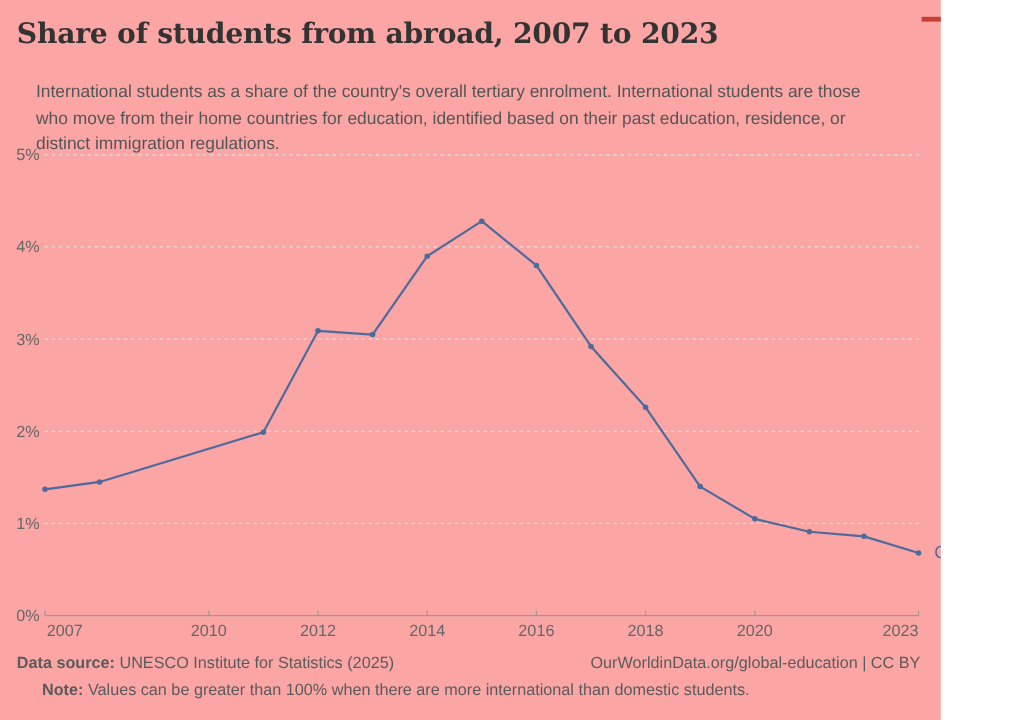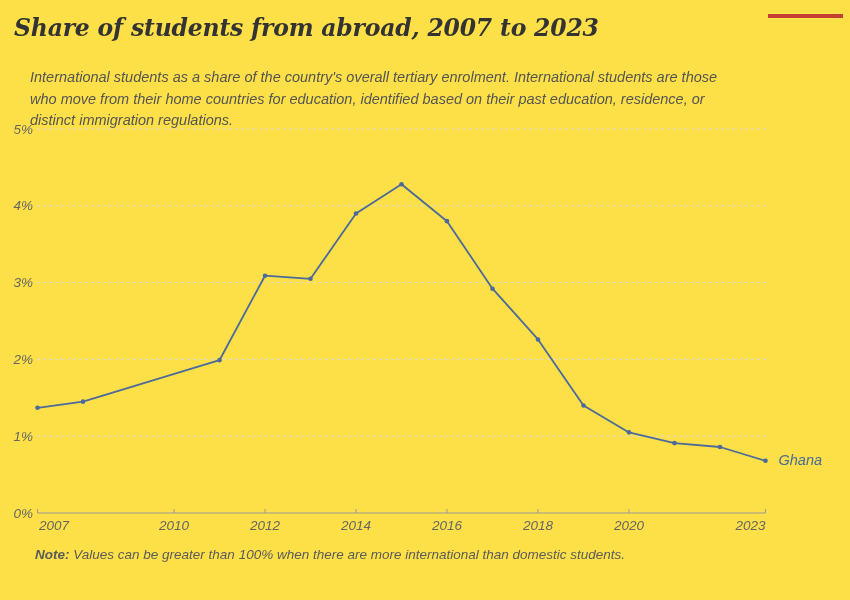--- a/index.html
+++ b/index.html
@@ -1,17 +1,17 @@
 <!DOCTYPE html>
 <html><head>
 <meta charset="utf-8">
 <style>
   html,body{margin:0;padding:0;background:#ffffff;}
-  .canvas{position:relative;width:850px;height:600px;background:#fde047;overflow:hidden;
-          font-family:"Liberation Sans", sans-serif;font-style:italic;}
+  .canvas{position:relative;width:784px;height:600px;background:#fca5a5;overflow:hidden;
+          font-family:"Liberation Sans", sans-serif;}
   .title{position:absolute;left:14px;top:14px;margin:0;width:740px;
          font-family:"DejaVu Serif","Liberation Serif",serif;
          font-size:23.5px;font-weight:700;color:#333;letter-spacing:-0.2px;}
   .subtitle{position:absolute;left:14px;top:51px;margin:16px;max-width:716px;
             font-size:14.5px;line-height:21.5px;color:#555;}
   .logo{position:absolute;left:768px;top:14px;width:75px;height:39px;cursor:pointer;}
   .logo-box{width:75px;height:35px;display:flex;flex-direction:column;align-items:center;
             justify-content:center;color:#fff;font-weight:700;font-size:12.5px;line-height:15px;}
   .logo-bar{width:75px;height:4px;}
   svg{position:absolute;left:0;top:0;}
@@ -77,19 +77,26 @@
       <circle cx="538" cy="339.432" r="2.3" fill="#4c6a9c"></circle>
       <circle cx="583.5" cy="405.48" r="2.3" fill="#4c6a9c"></circle>
       <circle cx="629" cy="432.36" r="2.3" fill="#4c6a9c"></circle>
       <circle cx="674.5" cy="443.11199999999997" r="2.3" fill="#4c6a9c"></circle>
       <circle cx="720" cy="446.952" r="2.3" fill="#4c6a9c"></circle>
       <circle cx="765.5" cy="460.776" r="2.3" fill="#4c6a9c"></circle>
       <text x="778.5" y="465.276" font-size="14.5" fill="#4c6a9c">Ghana</text>
     </svg>
 
   <div class="footer">
+    <div class="footer-row1">
+      <div>
+        <span class="flabel">Data source:</span>
+        <span>UNESCO Institute for Statistics (2025)</span>
+      </div>
+      <div class="attr">OurWorldinData.org/global-education | CC BY</div>
+    </div>
     <div class="footer-row2">
       <span class="flabel">Note:</span>
       <span>Values can be greater than 100% when there are more international than domestic students.</span>
     </div>
   </div>
 
 </div>
 
 </body></html>

